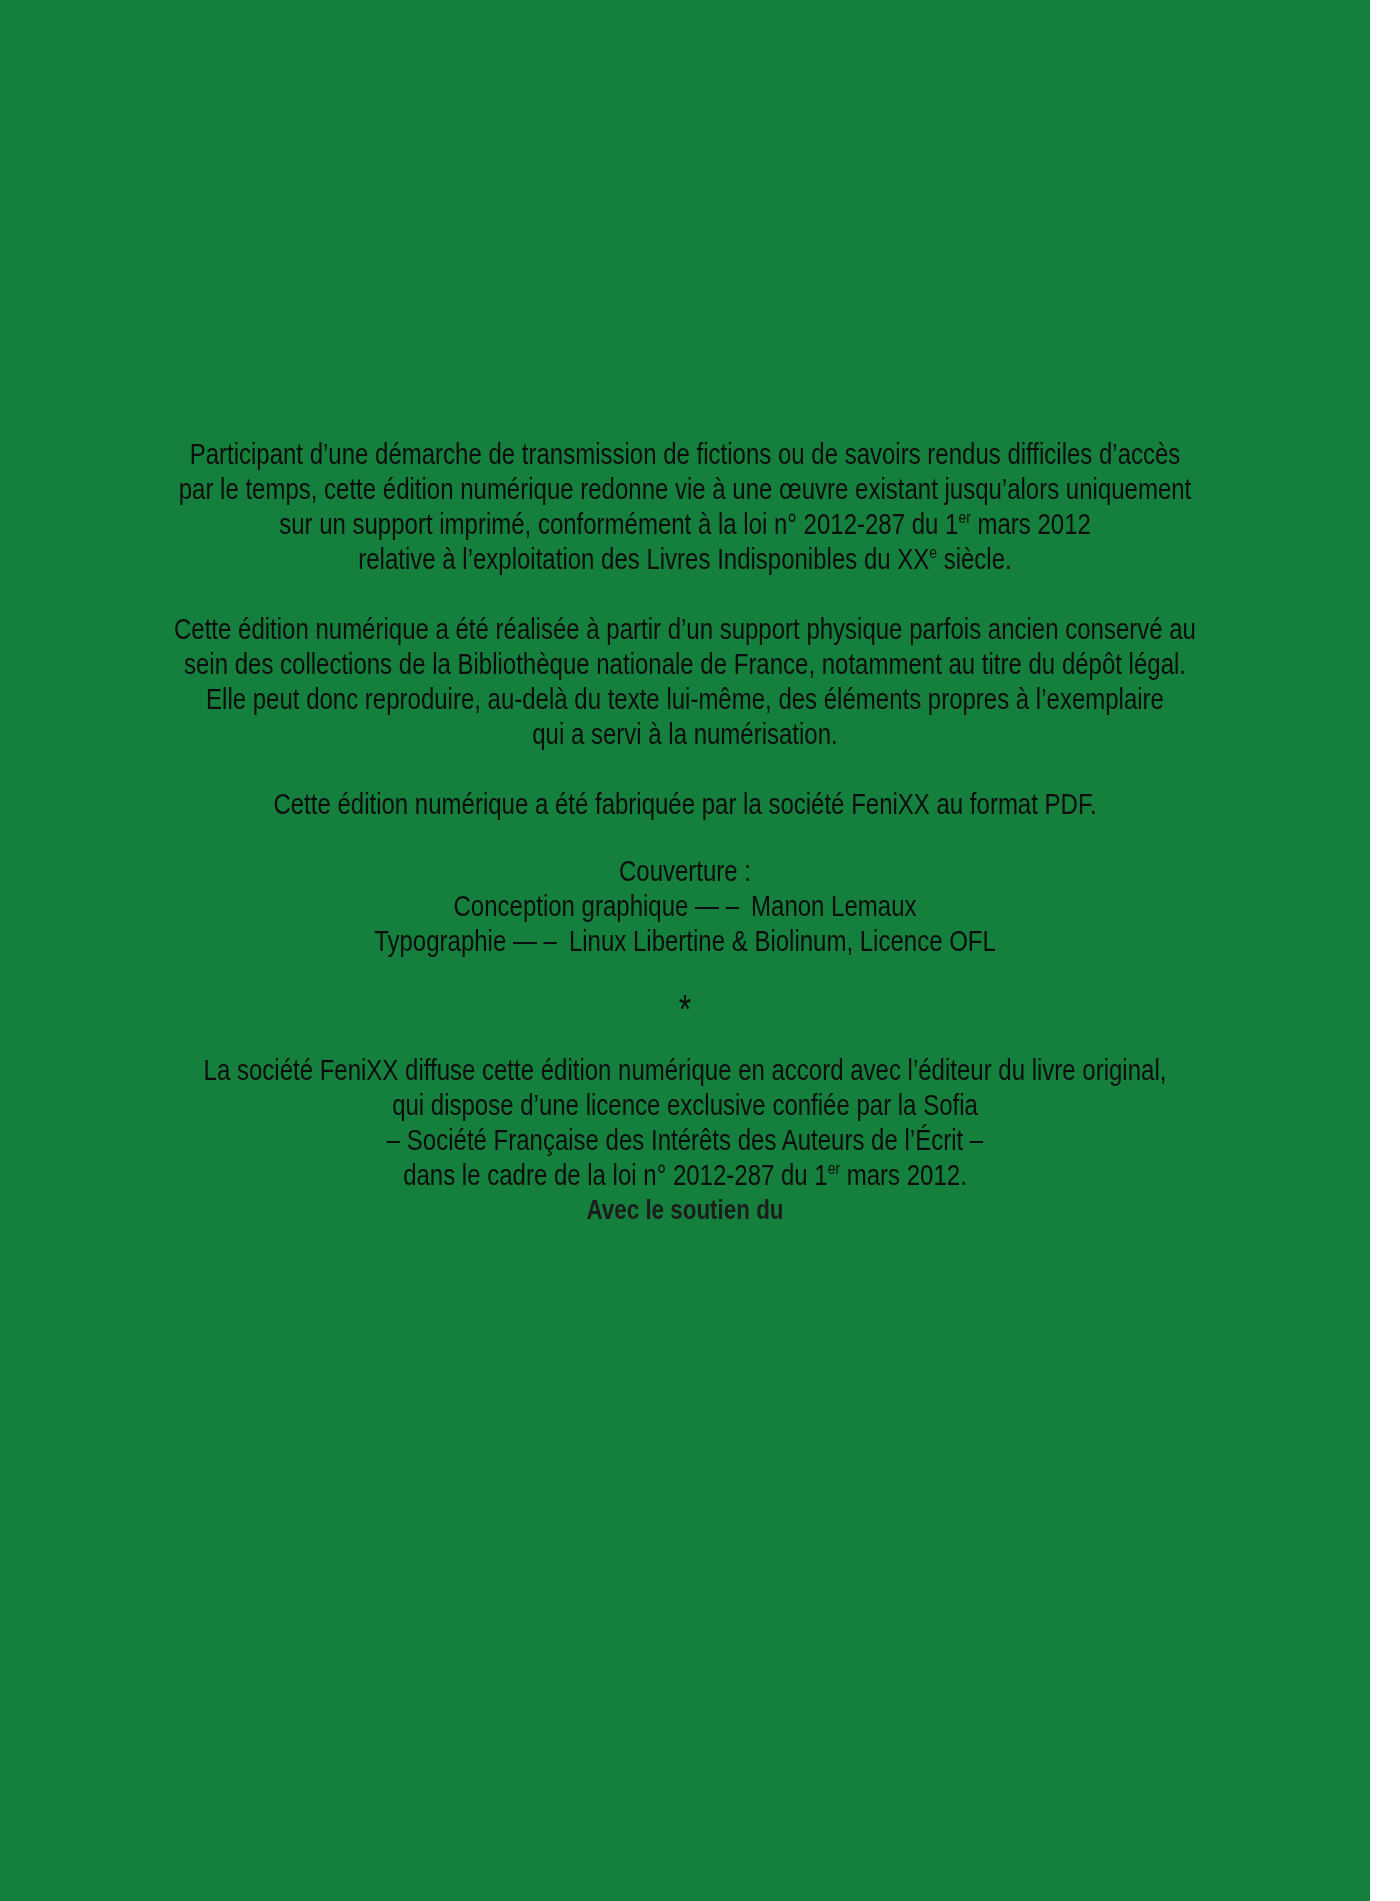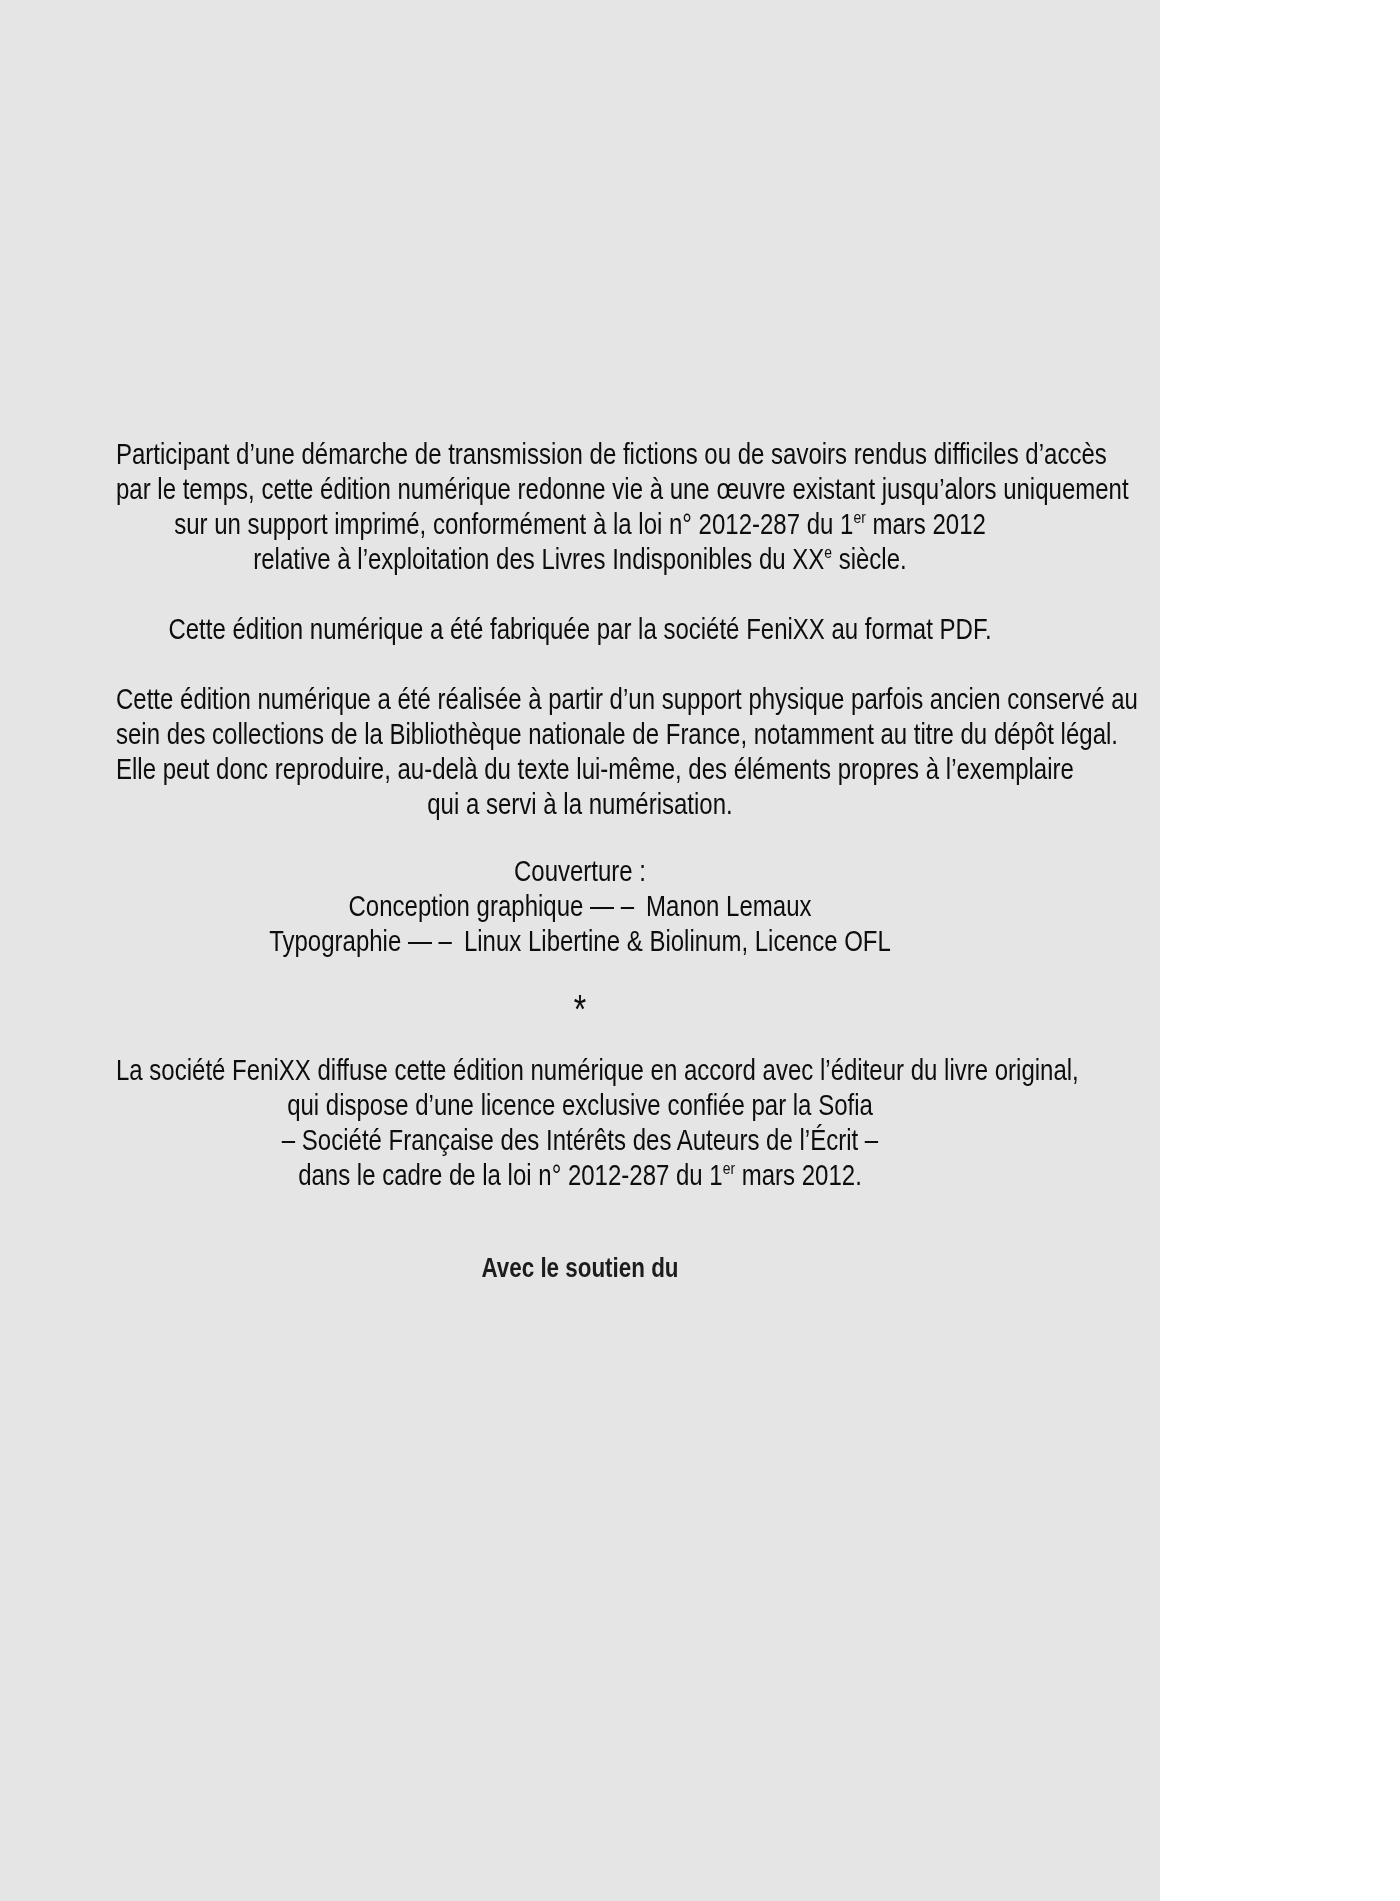--- a/index.html
+++ b/index.html
@@ -1,20 +1,20 @@
 <!DOCTYPE html>
 <html lang="fr"><head>
 <meta charset="utf-8">
 <style>
   html, body { margin: 0; padding: 0; background: #ffffff; }
   .page {
     position: relative;
-    width: 1160px;
+    width: 1370px;
     height: 1901px;
-    background: #e5e5e5;
+    background: #15803d;
     overflow: hidden;
     font-family: "Liberation Sans", "DejaVu Sans", sans-serif;
     color: #0d0d0d;
   }
   .content {
     padding-top: 436px;
     text-align: center;
   }
   .para { margin: 0; }
   .line {
@@ -29,21 +29,21 @@
     line-height: 0;
     vertical-align: super;
   }
   section[data-name="paragraph-bnf-source"]        { margin-top: 35px; }
   section[data-name="paragraph-fenixx-production"] { margin-top: 35px; }
   section[data-name="paragraph-cover-credits"]     { margin-top: 32px; text-align: center; }
   section[data-name="paragraph-separator-star"]    { margin-top: 28px; }
   section[data-name="paragraph-separator-star"] .line { font-size: 40px; line-height: 46px; }
   section[data-name="paragraph-sofia-license"]     { margin-top: 20px; }
 
-  .support { margin-top: 58px; }
+  .support { }
   .support-caption {
     font-size: 28px;
     line-height: 35px;
     font-weight: bold;
     color: #1c1c1c;
     white-space: nowrap;
     transform: scaleX(0.80);
     transform-origin: 50% 50%;
     text-align: center;
   }
@@ -57,28 +57,28 @@
 <div class="page" data-name="colophon-page">
   <main class="content" data-name="colophon-content">
 
     <div id="paragraphs" data-name="colophon-paragraphs">
         <section class="para" data-name="paragraph-legal-context">
           <div class="line" data-name="text-line"><span data-name="text-segment">Participant d’une démarche de transmission de fictions ou de savoirs rendus difficiles d’accès</span></div>
           <div class="line" data-name="text-line"><span data-name="text-segment">par le temps, cette édition numérique redonne vie à une œuvre existant jusqu’alors uniquement</span></div>
           <div class="line" data-name="text-line"><span data-name="text-segment">sur un support imprimé, conformément à la loi n° 2012-287 du 1</span><sup data-name="superscript-text">er</sup><span data-name="text-segment"> mars 2012</span></div>
           <div class="line" data-name="text-line"><span data-name="text-segment">relative à l’exploitation des Livres Indisponibles du XX</span><sup data-name="superscript-text">e</sup><span data-name="text-segment"> siècle.</span></div>
         </section>
-        <section class="para" data-name="paragraph-fenixx-production">
-          <div class="line" data-name="text-line"><span data-name="text-segment">Cette édition numérique a été fabriquée par la société FeniXX au format PDF.</span></div>
-        </section>
         <section class="para" data-name="paragraph-bnf-source">
           <div class="line" data-name="text-line"><span data-name="text-segment">Cette édition numérique a été réalisée à partir d’un support physique parfois ancien conservé au</span></div>
           <div class="line" data-name="text-line"><span data-name="text-segment">sein des collections de la Bibliothèque nationale de France, notamment au titre du dépôt légal.</span></div>
           <div class="line" data-name="text-line"><span data-name="text-segment">Elle peut donc reproduire, au-delà du texte lui-même, des éléments propres à l’exemplaire</span></div>
           <div class="line" data-name="text-line"><span data-name="text-segment">qui a servi à la numérisation.</span></div>
+        </section>
+        <section class="para" data-name="paragraph-fenixx-production">
+          <div class="line" data-name="text-line"><span data-name="text-segment">Cette édition numérique a été fabriquée par la société FeniXX au format PDF.</span></div>
         </section>
         <section class="para" data-name="paragraph-cover-credits">
           <div class="line" data-name="text-line"><span data-name="text-segment">Couverture :</span></div>
           <div class="line" data-name="text-line"><span data-name="text-segment">Conception graphique — – Manon Lemaux</span></div>
           <div class="line" data-name="text-line"><span data-name="text-segment">Typographie — – Linux Libertine &amp; Biolinum, Licence OFL</span></div>
         </section>
         <section class="para" data-name="paragraph-separator-star">
           <div class="line" data-name="text-line"><span data-name="text-segment">*</span></div>
         </section>
         <section class="para" data-name="paragraph-sofia-license">

